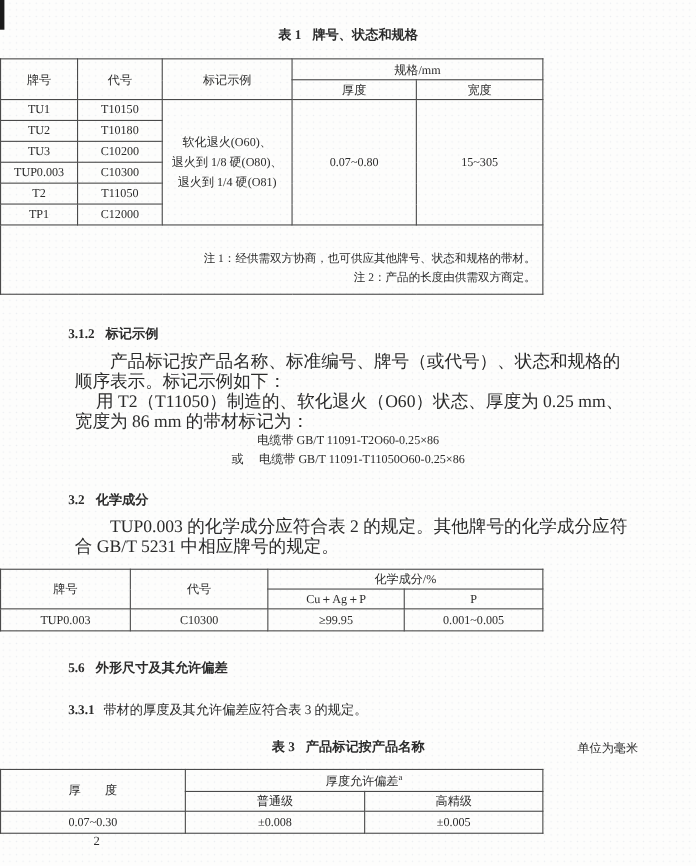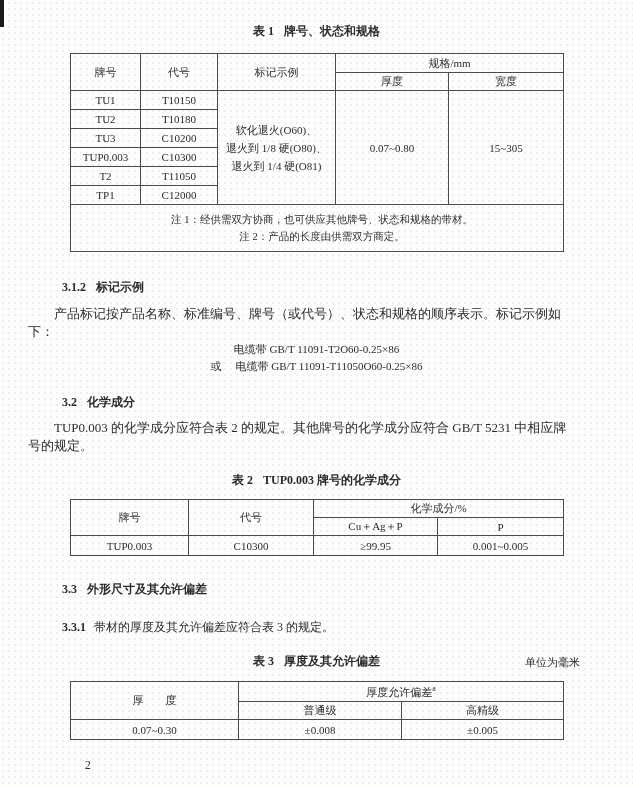--- a/index.html
+++ b/index.html
@@ -11,32 +11,32 @@
     background-size:6px 6px;
     font-family:"Liberation Serif","DejaVu Serif",serif;
     color:#2b2b2b;
     overflow:hidden;
   }
   .edge-mark{position:absolute;left:0;top:0;width:4px;height:27px;background:#1a1a1a;}
   .doc-header{padding-top:11px;margin-left:75px;font-size:12.5px;font-weight:bold;letter-spacing:0.5px;}
   .caption{width:493px;margin-left:70px;text-align:center;font-weight:bold;font-size:12px;}
   .cap1{margin-top:23px;}
   .cap-num{margin-right:10px;}
-  table{border-collapse:collapse;margin-left:70px;width:493px;table-layout:fixed;font-size:11px;}
+  table{border-collapse:collapse;width:493px;table-layout:fixed;font-size:11px;}
   table{border:1.6px solid #3c3c3c;}
   td,th{border:1px solid #4a4a4a;text-align:center;vertical-align:middle;padding:1px 2px;font-weight:normal;}
   .t1{margin-top:13px;}
   .t1 .hr1{height:19px;}
   .t1 .hr2{height:16px;}
   .t1 .dr{height:19px;}
-  .t1 .notes-cell{height:40px;text-align:center;padding:3px 6px 3px 16px;font-size:10.5px;line-height:17px;}
+  .t1 .notes-cell{height:40px;text-align:right;padding:19px 6px 3px 16px;font-size:10.5px;line-height:17px;}
   .supply-lines{line-height:18px;}
   .sec-h{margin-left:62px;font-weight:bold;font-size:12px;}
   .h312{margin-top:27px;}
-  .para{margin-left:28px;margin-right:60px;font-size:13px;line-height:18px;}
+  .para{margin-left:68px;margin-right:60px;font-size:16px;line-height:18px;}
   .p312a{margin-top:9px;text-indent:2em;}
   .p312b{text-indent:1.2em;}
   .example{width:493px;margin-left:70px;text-align:center;font-size:11px;line-height:16.5px;}
   .ex-or{margin-right:14px;}
   .h32{margin-top:20px;}
   .p32{margin-top:8px;text-indent:2em;}
   .cap2{margin-top:17px;}
   .t2{margin-top:10px;}
   .t2 .hr1{height:18px;}
   .t2 .hr2{height:18px;padding-left:28px;}
@@ -123,33 +123,31 @@
         <div>注 2：产品的长度由供需双方商定。</div>
       </td>
     </tr>
   </tbody>
     </table>
 
   <div class="sec-h h312">
     <span class="cap-num">3.1.2</span><span>标记示例</span>
   </div>
   <div class="para p312a">产品标记按产品名称、标准编号、牌号（或代号）、状态和规格的顺序表示。标记示例如下：</div>
+  <div class="para p312b">用 T2（T11050）制造的、软化退火（O60）状态、厚度为 0.25 mm、宽度为 86 mm 的带材标记为：</div>
   <div class="example">电缆带 GB/T 11091-T2O60-0.25×86</div>
   <div class="example">
     <span class="ex-or">或</span><span>电缆带 GB/T 11091-T11050O60-0.25×86</span>
   </div>
 
   <div class="sec-h h32">
     <span class="cap-num">3.2</span><span>化学成分</span>
   </div>
   <div class="para p32">TUP0.003 的化学成分应符合表 2 的规定。其他牌号的化学成分应符合 GB/T 5231 中相应牌号的规定。</div>
 
-  <div class="caption cap2">
-    <span class="cap-num">表 2</span><span>TUP0.003 牌号的化学成分</span>
-  </div>
 
   <table class="t2">
     <colgroup>
         <col style="width:118px">
         <col style="width:125px">
         <col style="width:124px">
         <col style="width:126px">
       </colgroup>
     <tbody>
         <tr class="hr1">
@@ -164,29 +162,29 @@
     <tr class="dr">
       <td>TUP0.003</td>
       <td>C10300</td>
       <td>≥99.95</td>
       <td>0.001~0.005</td>
     </tr>
   </tbody>
     </table>
 
   <div class="sec-h h33">
-    <span class="cap-num">3.3</span><span>外形尺寸及其允许偏差</span>
+    <span class="cap-num">5.6</span><span>外形尺寸及其允许偏差</span>
   </div>
   <div class="sec-h h331">
     <span class="num">3.3.1</span><span class="txt">带材的厚度及其允许偏差应符合表 3 的规定。</span>
   </div>
 
   <div class="cap3row">
     <div class="caption" style="margin-left:0;">
-      <span class="cap-num">表 3</span><span>厚度及其允许偏差</span>
+      <span class="cap-num">表 3</span><span>产品标记按产品名称</span>
     </div>
     <div class="unit-note">单位为毫米</div>
   </div>
 
   <table class="t3">
     <colgroup>
         <col style="width:168px">
         <col style="width:163px">
         <col style="width:162px">
       </colgroup>

